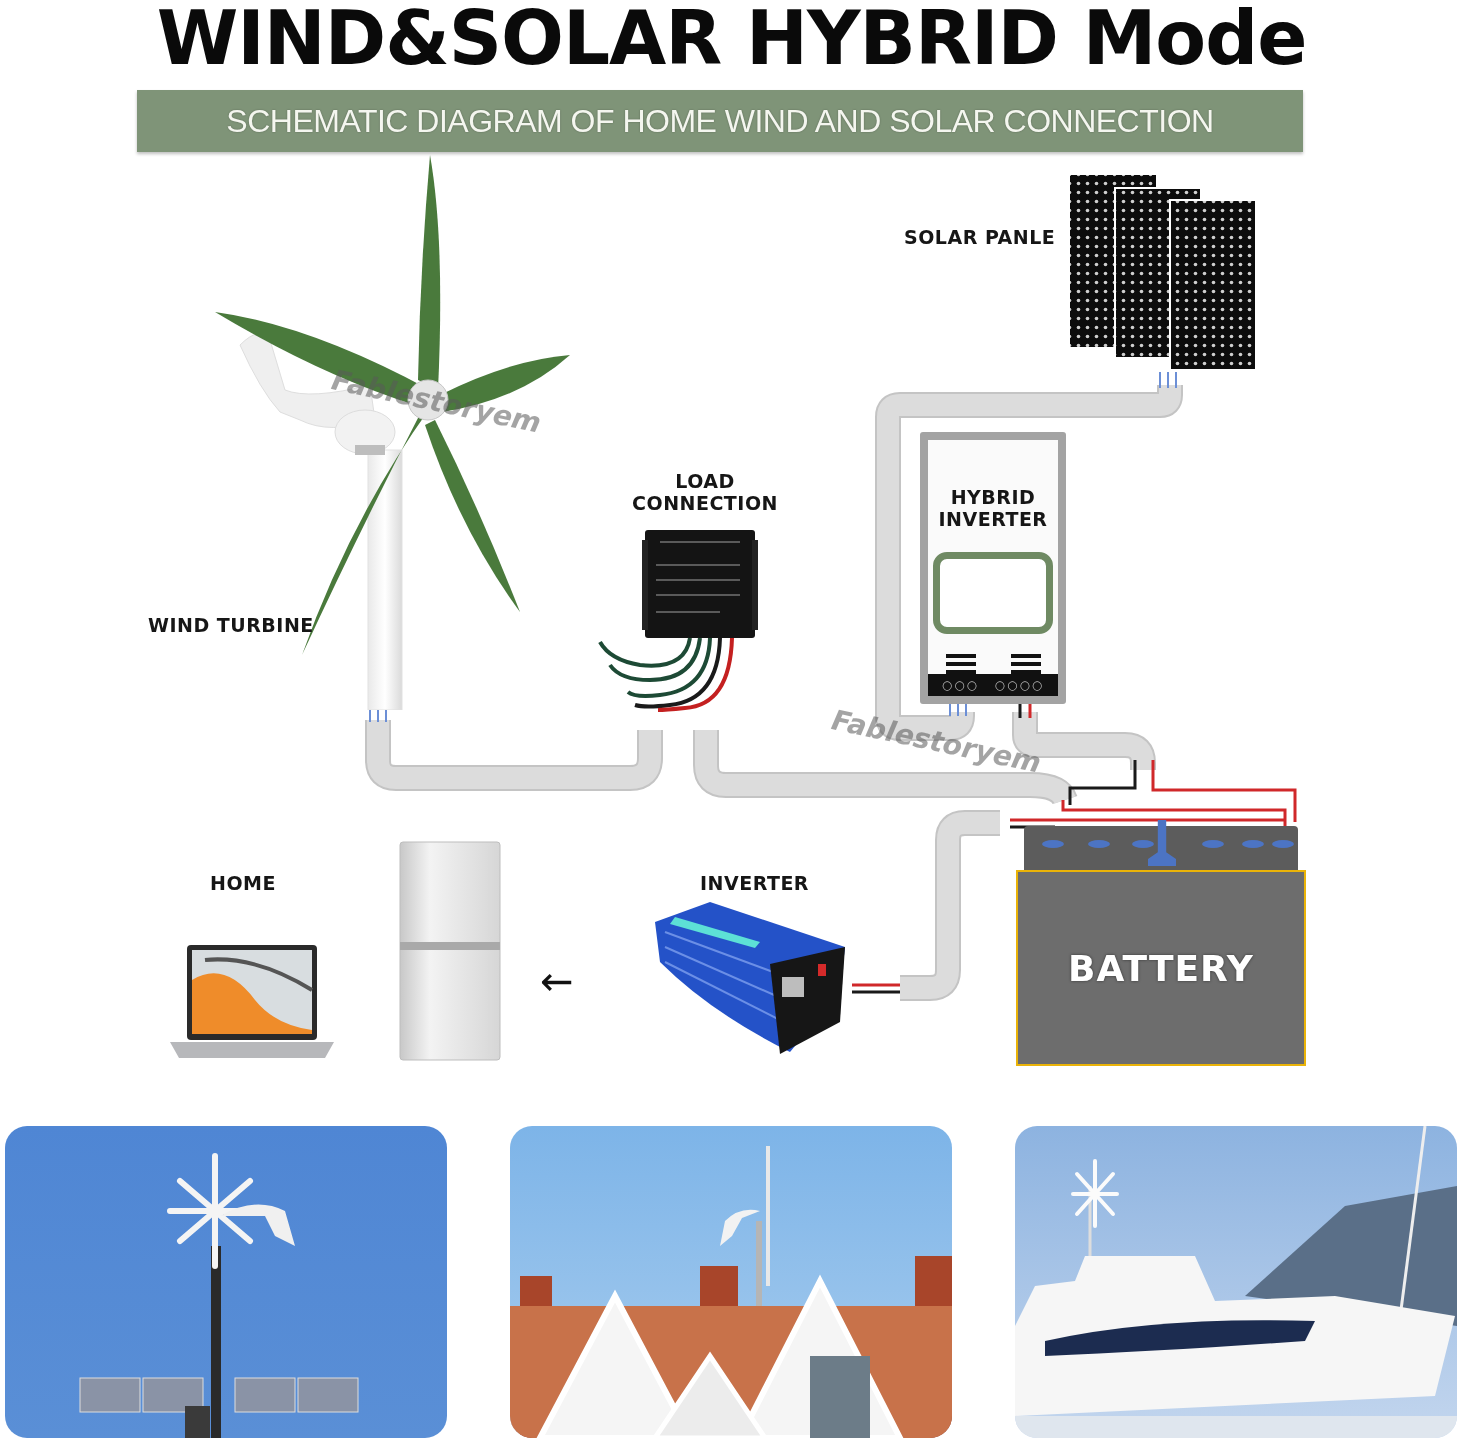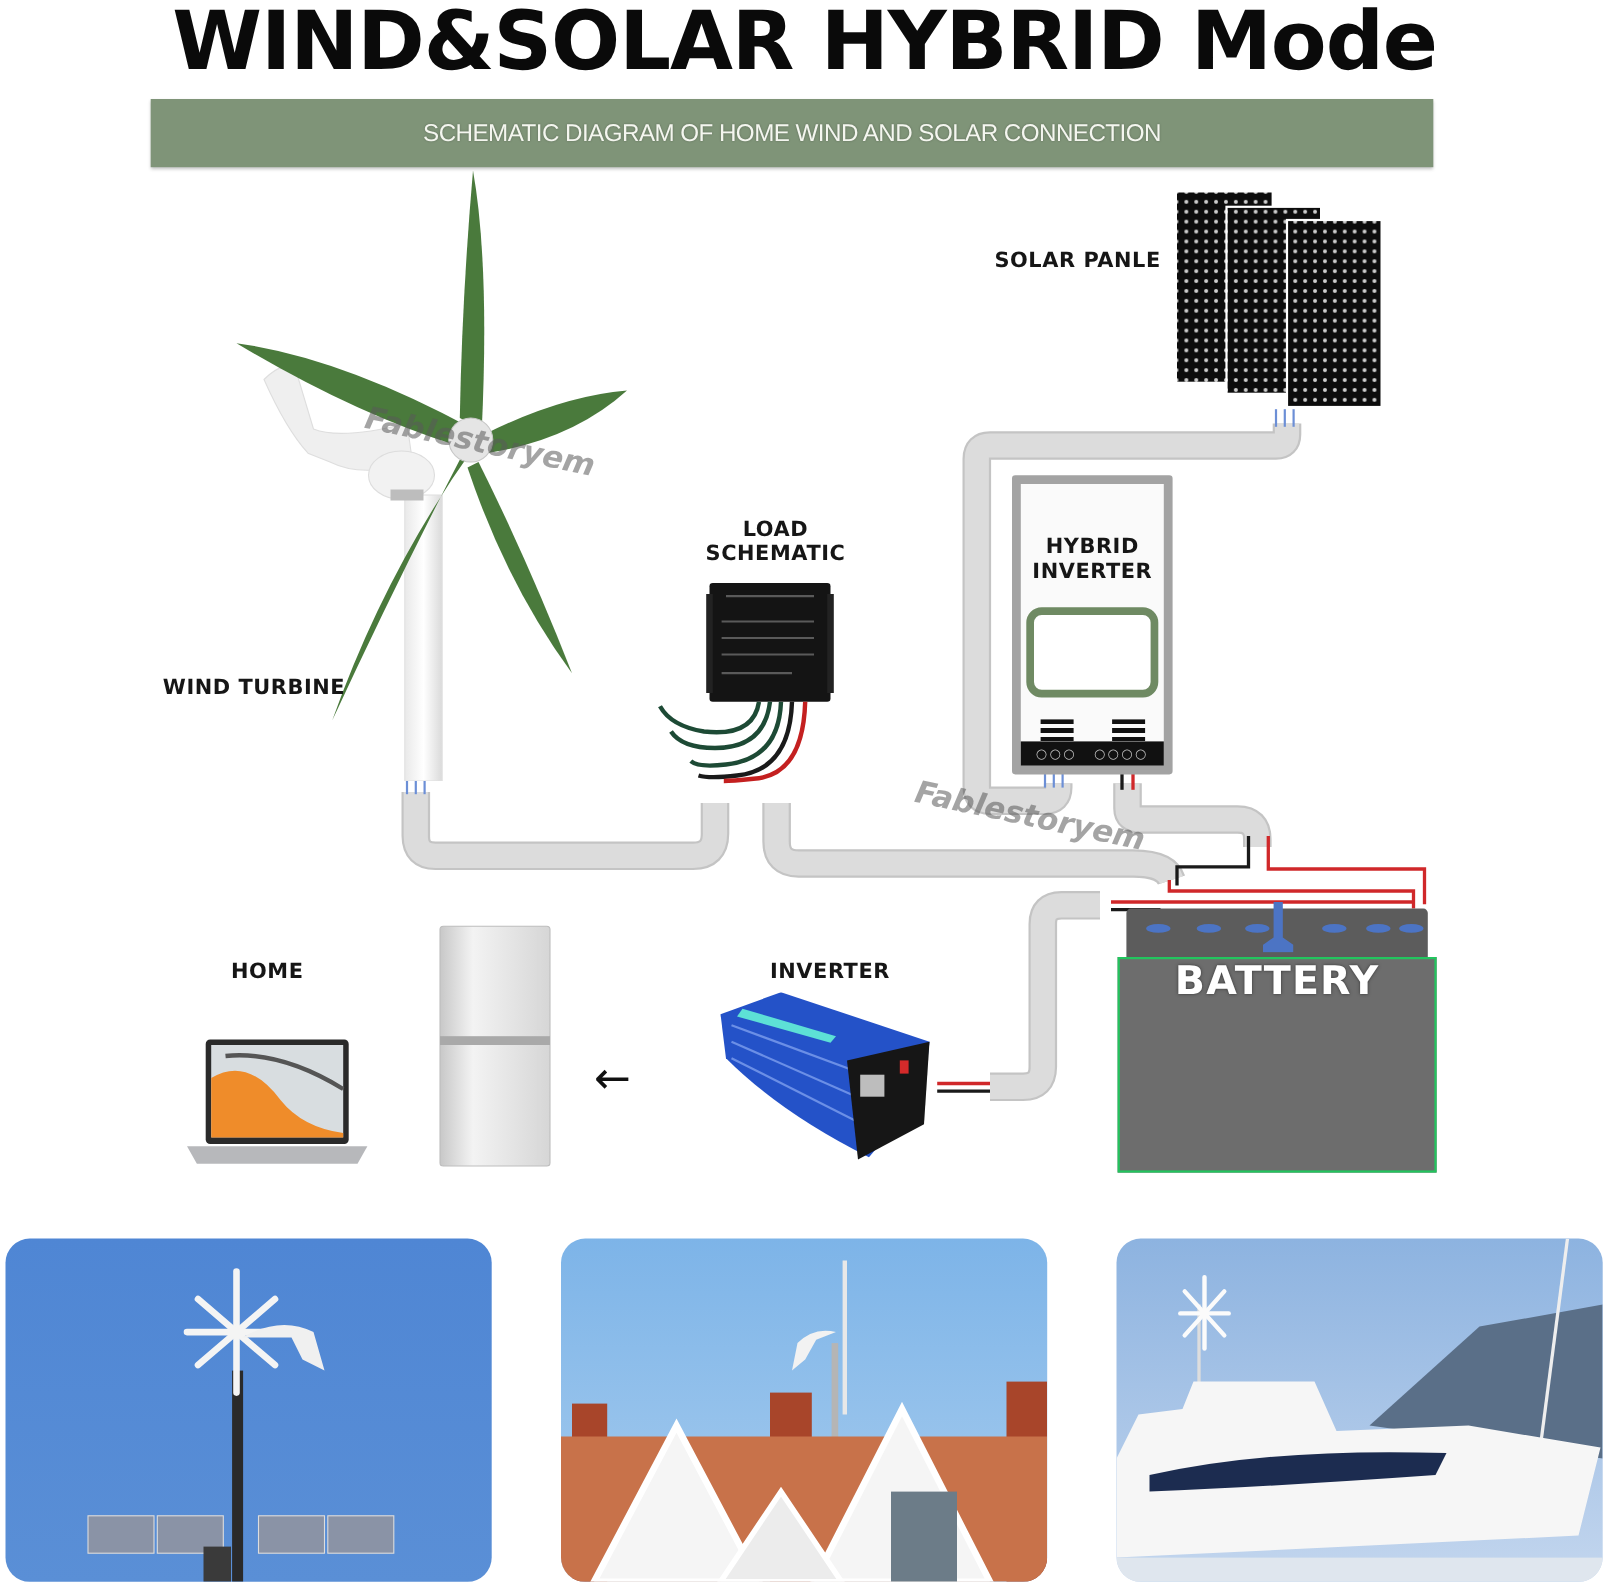--- a/index.html
+++ b/index.html
@@ -1,20 +1,20 @@
 <!DOCTYPE html>
 <html><head>
 <meta charset="utf-8">
 <style>
   html,body{margin:0;padding:0;background:#ffffff;}
   body{width:1463px;height:1440px;position:relative;overflow:hidden;font-family:"DejaVu Sans",sans-serif;}
   .abs{position:absolute;}
   .title{left:0;top:0;width:1463px;text-align:center;font-family:"DejaVu Sans",sans-serif;font-weight:bold;font-size:74px;letter-spacing:-1px;color:#0a0a0a;line-height:80px;top:-2px;}
   .banner{left:137px;top:90px;width:1166px;height:62px;background:#7f9478;box-shadow:0 2px 3px rgba(0,0,0,0.25);}
-  .banner span{display:block;text-align:center;color:#f4f6ef;font-family:"Liberation Sans",sans-serif;font-size:22px;line-height:62px;letter-spacing:-0.5px;text-shadow:0 0 2px rgba(0,0,0,0.3);}
+  .banner span{display:block;text-align:center;color:#f4f6ef;font-family:"Liberation Sans",sans-serif;font-size:32px;line-height:62px;letter-spacing:-0.5px;text-shadow:0 0 2px rgba(0,0,0,0.3);}
   .lbl{font-family:"DejaVu Sans",sans-serif;font-weight:bold;color:#161616;font-size:19px;letter-spacing:0.5px;line-height:22px;text-align:center;}
   .watermark{font-family:"DejaVu Sans",sans-serif;font-weight:bold;font-style:italic;color:rgba(90,90,90,0.55);font-size:28px;white-space:nowrap;}
   .pipe{fill:none;stroke:#dcdcdc;stroke-width:22;stroke-linecap:butt;stroke-linejoin:round;}
   .pipe-edge{fill:none;stroke:#c4c4c4;stroke-width:26;stroke-linejoin:round;}
   .photo{border-radius:22px;overflow:hidden;}
   .battery-text{font-family:"DejaVu Sans",sans-serif;font-weight:bold;color:#ffffff;font-size:36px;letter-spacing:1px;text-shadow:0 0 3px #333;}
 </style>
 </head>
 <body>
 
@@ -106,21 +106,21 @@
 <div class="abs" style="left:148px;top:614px;">
   <span class="lbl">WIND TURBINE</span>
 </div>
 
 <div class="abs watermark" style="left:330px;top:385px;transform:rotate(12deg);">Fablestoryem</div>
 <div class="abs watermark" style="left:830px;top:725px;transform:rotate(12deg);">Fablestoryem</div>
 <div class="abs watermark" style="left:1235px;top:1205px;transform:rotate(18deg);font-size:24px;">Fablestoryem</div>
 
 <div class="abs lbl" style="left:620px;top:470px;width:170px;">
   <div>LOAD</div>
-  <div>SCHEMATIC</div>
+  <div>CONNECTION</div>
 </div>
 <svg class="abs" style="left:590px;top:520px;" width="180" height="200">
   <rect x="55" y="10" width="110" height="108" rx="3" fill="#141414"></rect>
   <rect x="52" y="20" width="6" height="90" fill="#222"></rect>
   <rect x="162" y="20" width="6" height="90" fill="#222"></rect>
   <g stroke="#5a5a5a" stroke-width="2">
     <line x1="70" y1="22" x2="150" y2="22"></line>
       <line x1="66" y1="45" x2="150" y2="45"></line>
       <line x1="66" y1="60" x2="150" y2="60"></line>
       <line x1="66" y1="75" x2="150" y2="75"></line>
@@ -153,21 +153,21 @@
 
 <div class="abs" style="left:1016px;top:826px;width:290px;height:240px;">
   <div style="position:absolute;left:8px;top:0;width:274px;height:44px;background:#5c5c5c;border-radius:4px 4px 0 0;"></div>
   <div style="position:absolute;left:26px;top:14px;width:22px;height:8px;background:#4c74c4;border-radius:50%;"></div>
   <div style="position:absolute;left:72px;top:14px;width:22px;height:8px;background:#4c74c4;border-radius:50%;"></div>
   <div style="position:absolute;left:116px;top:14px;width:22px;height:8px;background:#4c74c4;border-radius:50%;"></div>
   <div style="position:absolute;left:186px;top:14px;width:22px;height:8px;background:#4c74c4;border-radius:50%;"></div>
   <div style="position:absolute;left:226px;top:14px;width:22px;height:8px;background:#4c74c4;border-radius:50%;"></div>
   <div style="position:absolute;left:256px;top:14px;width:22px;height:8px;background:#4c74c4;border-radius:50%;"></div>
   <div style="position:absolute;left:132px;top:-6px;width:28px;height:46px;background:#4c74c4;clip-path:polygon(35% 0,65% 0,65% 70%,100% 85%,100% 100%,0 100%,0 85%,35% 70%);"></div>
-  <div style="position:absolute;left:0;top:44px;width:290px;height:196px;background:#6d6d6d;border:2px solid #22c55e;box-sizing:border-box;display:flex;justify-content:center;">
+  <div style="position:absolute;left:0;top:44px;width:290px;height:196px;background:#6d6d6d;border:2px solid #eab308;box-sizing:border-box;display:flex;align-items:center;justify-content:center;">
     <span class="battery-text">BATTERY</span>
   </div>
 </div>
 
 <div class="abs lbl" style="left:210px;top:872px;">HOME</div>
 <svg class="abs" style="left:165px;top:940px;" width="180" height="130">
   <rect x="22" y="5" width="130" height="95" rx="4" fill="#2a2a2a"></rect>
   <rect x="27" y="10" width="120" height="84" fill="#d8dde0"></rect>
   <path d="M27 94 L27 40 Q60 20 90 60 Q110 85 147 90 L147 94Z" fill="#ef8c2a"></path>
   <path d="M40 20 Q90 15 147 50" fill="none" stroke="#555" stroke-width="4"></path>

